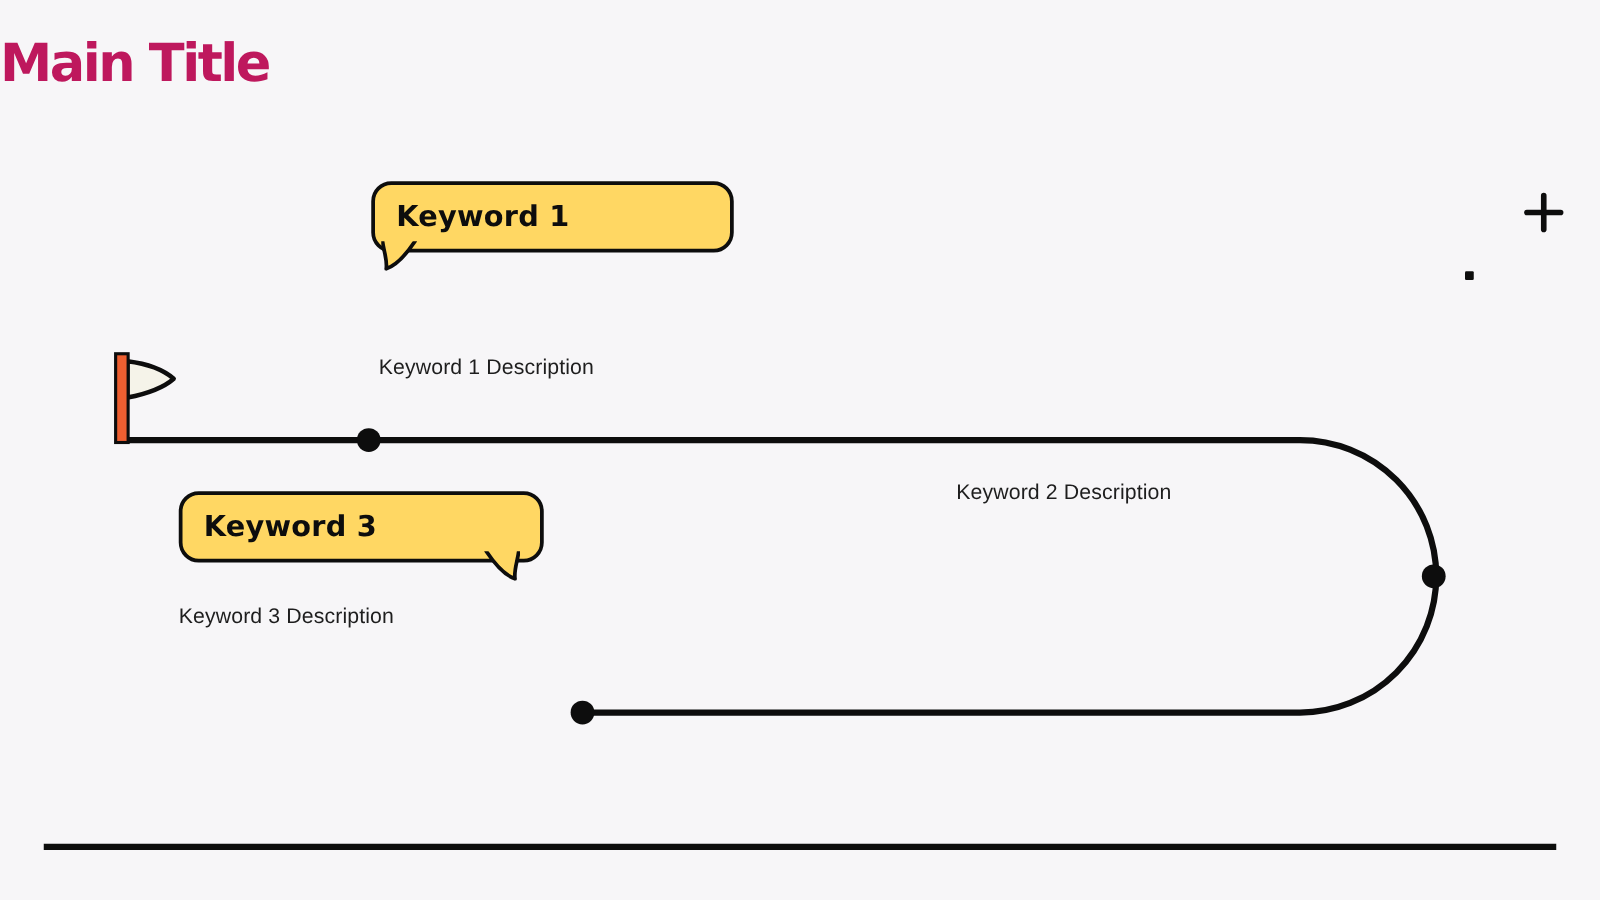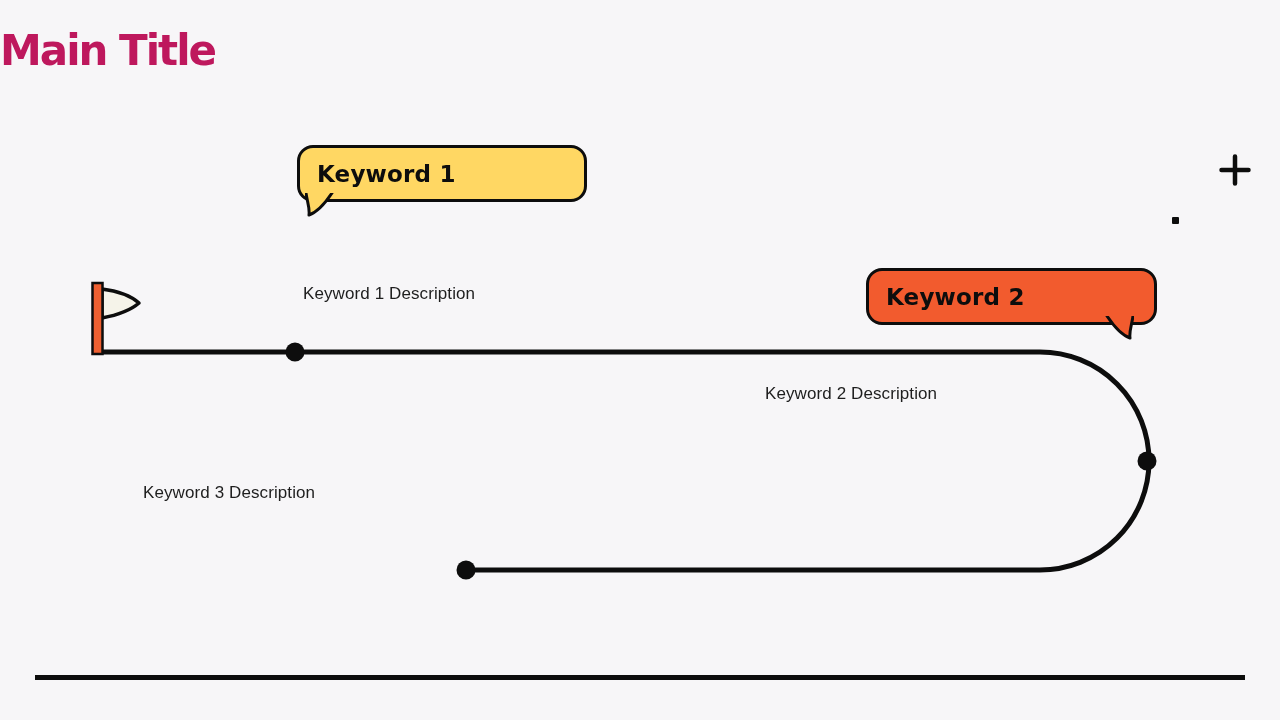--- a/index.html
+++ b/index.html
@@ -104,27 +104,27 @@
 
   <div class="bubble bubble-yellow bubble-1">
     <span>Keyword 1</span>
     <svg class="tail tail-left" viewBox="0 0 30 24" xmlns="http://www.w3.org/2000/svg">
       <path d="M 29 0 H 1 C 2 8 5 15 4 22 C 13 19 21 9 27 0 Z" fill="#FFD763"></path>
       <path d="M 1 0 C 2 8 5 15 4 22 C 13 19 21 9 27 0" fill="none" stroke="#0D0D0D" stroke-width="3" stroke-linecap="round" stroke-linejoin="round"></path>
     </svg>
   </div>
   <div class="desc desc-1">Keyword 1 Description</div>
 
-  <div class="bubble bubble-orange bubble-2">
-    <span>Keyword 2</span>
-    <svg class="tail tail-right-2" viewBox="0 0 30 24" xmlns="http://www.w3.org/2000/svg">
-      <path d="M 1 0 H 29 C 28 8 25 15 26 22 C 17 19 9 9 3 0 Z" fill="#F25B2E"></path>
+  <div class="desc desc-2">Keyword 2 Description</div>
+
+  <div class="bubble bubble-yellow bubble-3">
+    <span>Keyword 3</span>
+    <svg class="tail tail-right-3" viewBox="0 0 30 24" xmlns="http://www.w3.org/2000/svg">
+      <path d="M 1 0 H 29 C 28 8 25 15 26 22 C 17 19 9 9 3 0 Z" fill="#FFD763"></path>
       <path d="M 29 0 C 28 8 25 15 26 22 C 17 19 9 9 3 0" fill="none" stroke="#0D0D0D" stroke-width="3" stroke-linecap="round" stroke-linejoin="round"></path>
     </svg>
   </div>
-  <div class="desc desc-2">Keyword 2 Description</div>
-
   <div class="desc desc-3">Keyword 3 Description</div>
 
   <div class="square-dot"></div>
   <div class="bottom-rule"></div>
 
 </div>
 
 </body></html>

